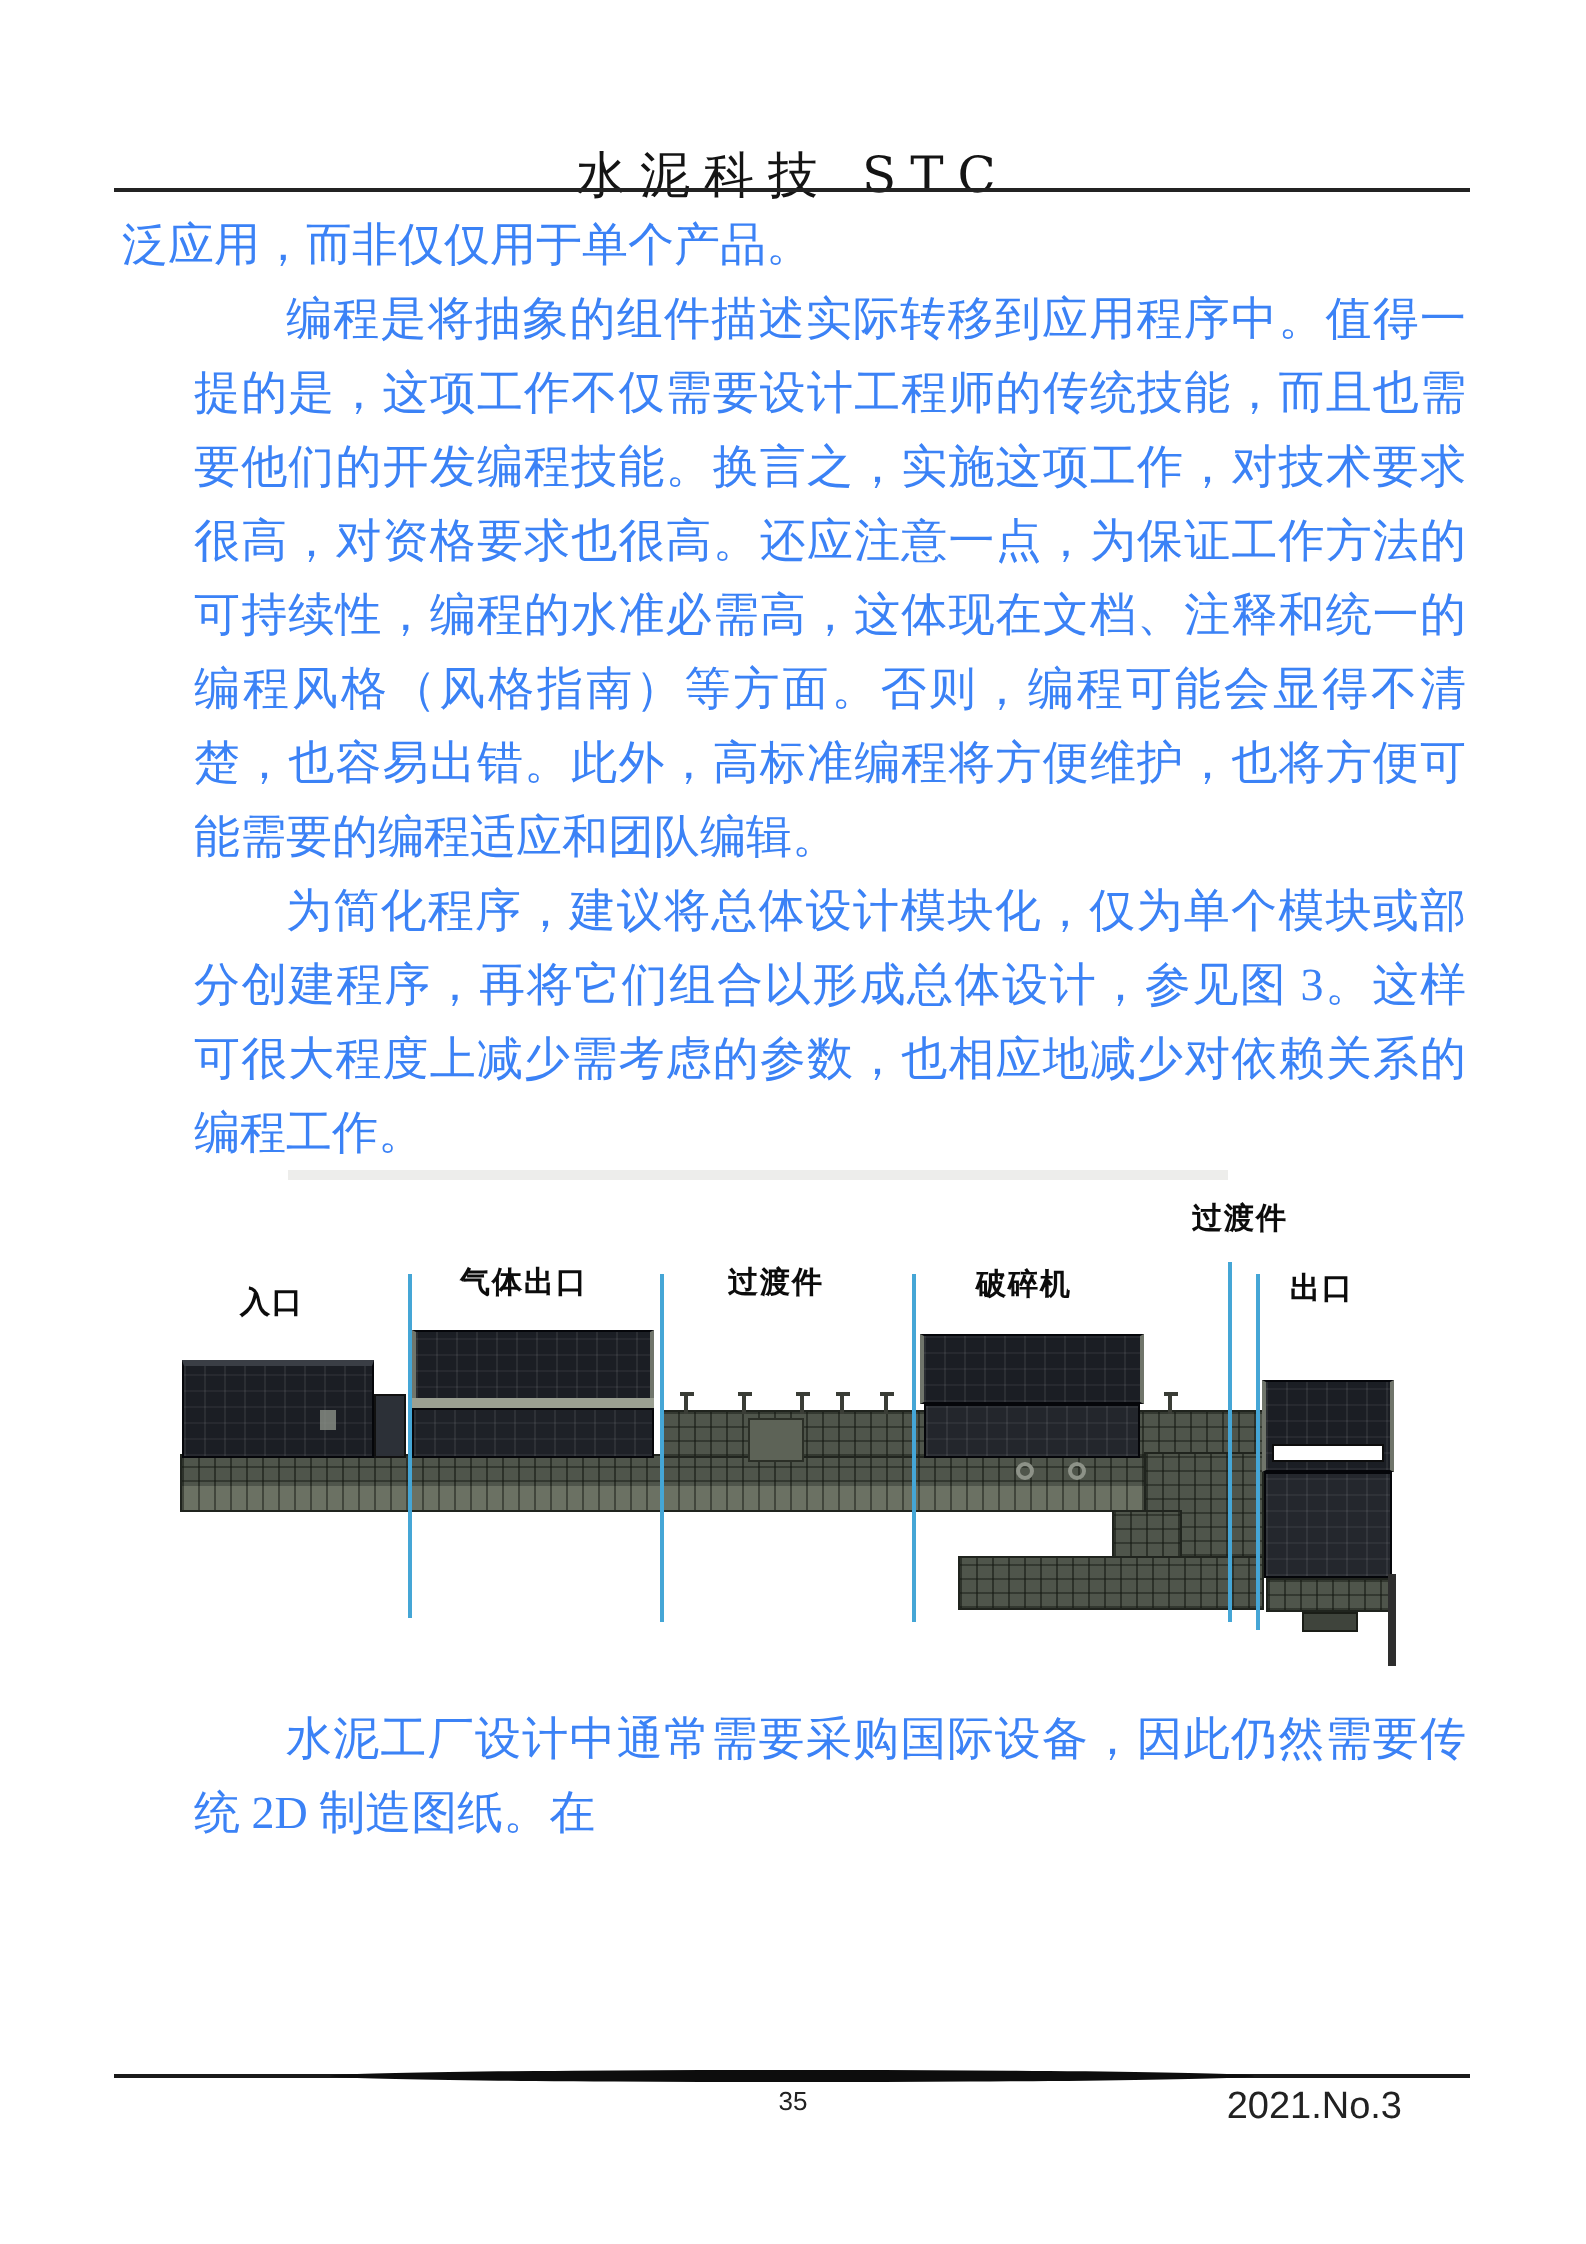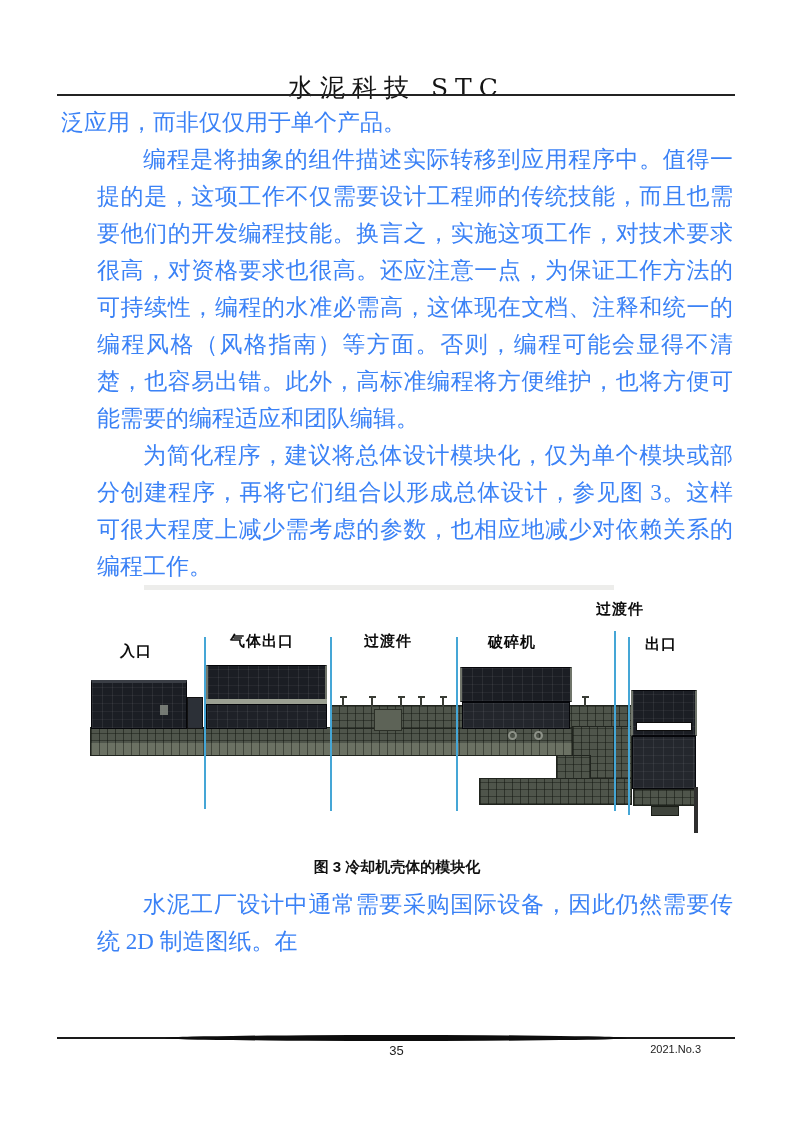--- a/index.html
+++ b/index.html
@@ -86,21 +86,21 @@
   .footer-rule{position:absolute;left:57px;top:1037px;width:678px;height:2px;background:#1a1a1a;}
   .footer-rule::before{
     content:"";position:absolute;left:16%;right:16%;top:-2px;height:6px;background:#0d0d0d;border-radius:50%;
   }
   .page-number{
     position:absolute;top:1043px;left:0;width:100%;text-align:center;
     font-family:"Liberation Sans","DejaVu Sans",sans-serif;font-size:13px;color:#222;
   }
   .issue-number{
     position:absolute;top:1043px;right:92px;
-    font-family:"Liberation Sans","DejaVu Sans",sans-serif;font-size:11px;color:#222;
+    font-family:"Liberation Sans","DejaVu Sans",sans-serif;font-size:19px;color:#222;
   }
 </style>
 </head>
 <body>
 
 <div class="page">
 
   <div class="header-title">水泥科技 STC</div>
   <div class="header-rule"></div>
 
@@ -154,21 +154,20 @@
         <div class="blue-line bl-4"></div>
         <div class="blue-line bl-5"></div>
 
         <div class="fig-label lbl-1">入口</div>
         <div class="fig-label lbl-2">气体出口</div>
         <div class="fig-label lbl-3">过渡件</div>
         <div class="fig-label lbl-4">破碎机</div>
         <div class="fig-label lbl-5">过渡件</div>
         <div class="fig-label lbl-6">出口</div>
       </div>
-      <div class="fig-caption">图 3 冷却机壳体的模块化</div>
     </div>
 
     <p class="indent">水泥工厂设计中通常需要采购国际设备，因此仍然需要传统 2D 制造图纸。在</p>
   </div>
 
   <div class="footer-rule"></div>
   <div class="page-number">35</div>
   <div class="issue-number">2021.No.3</div>
 
 </div>

